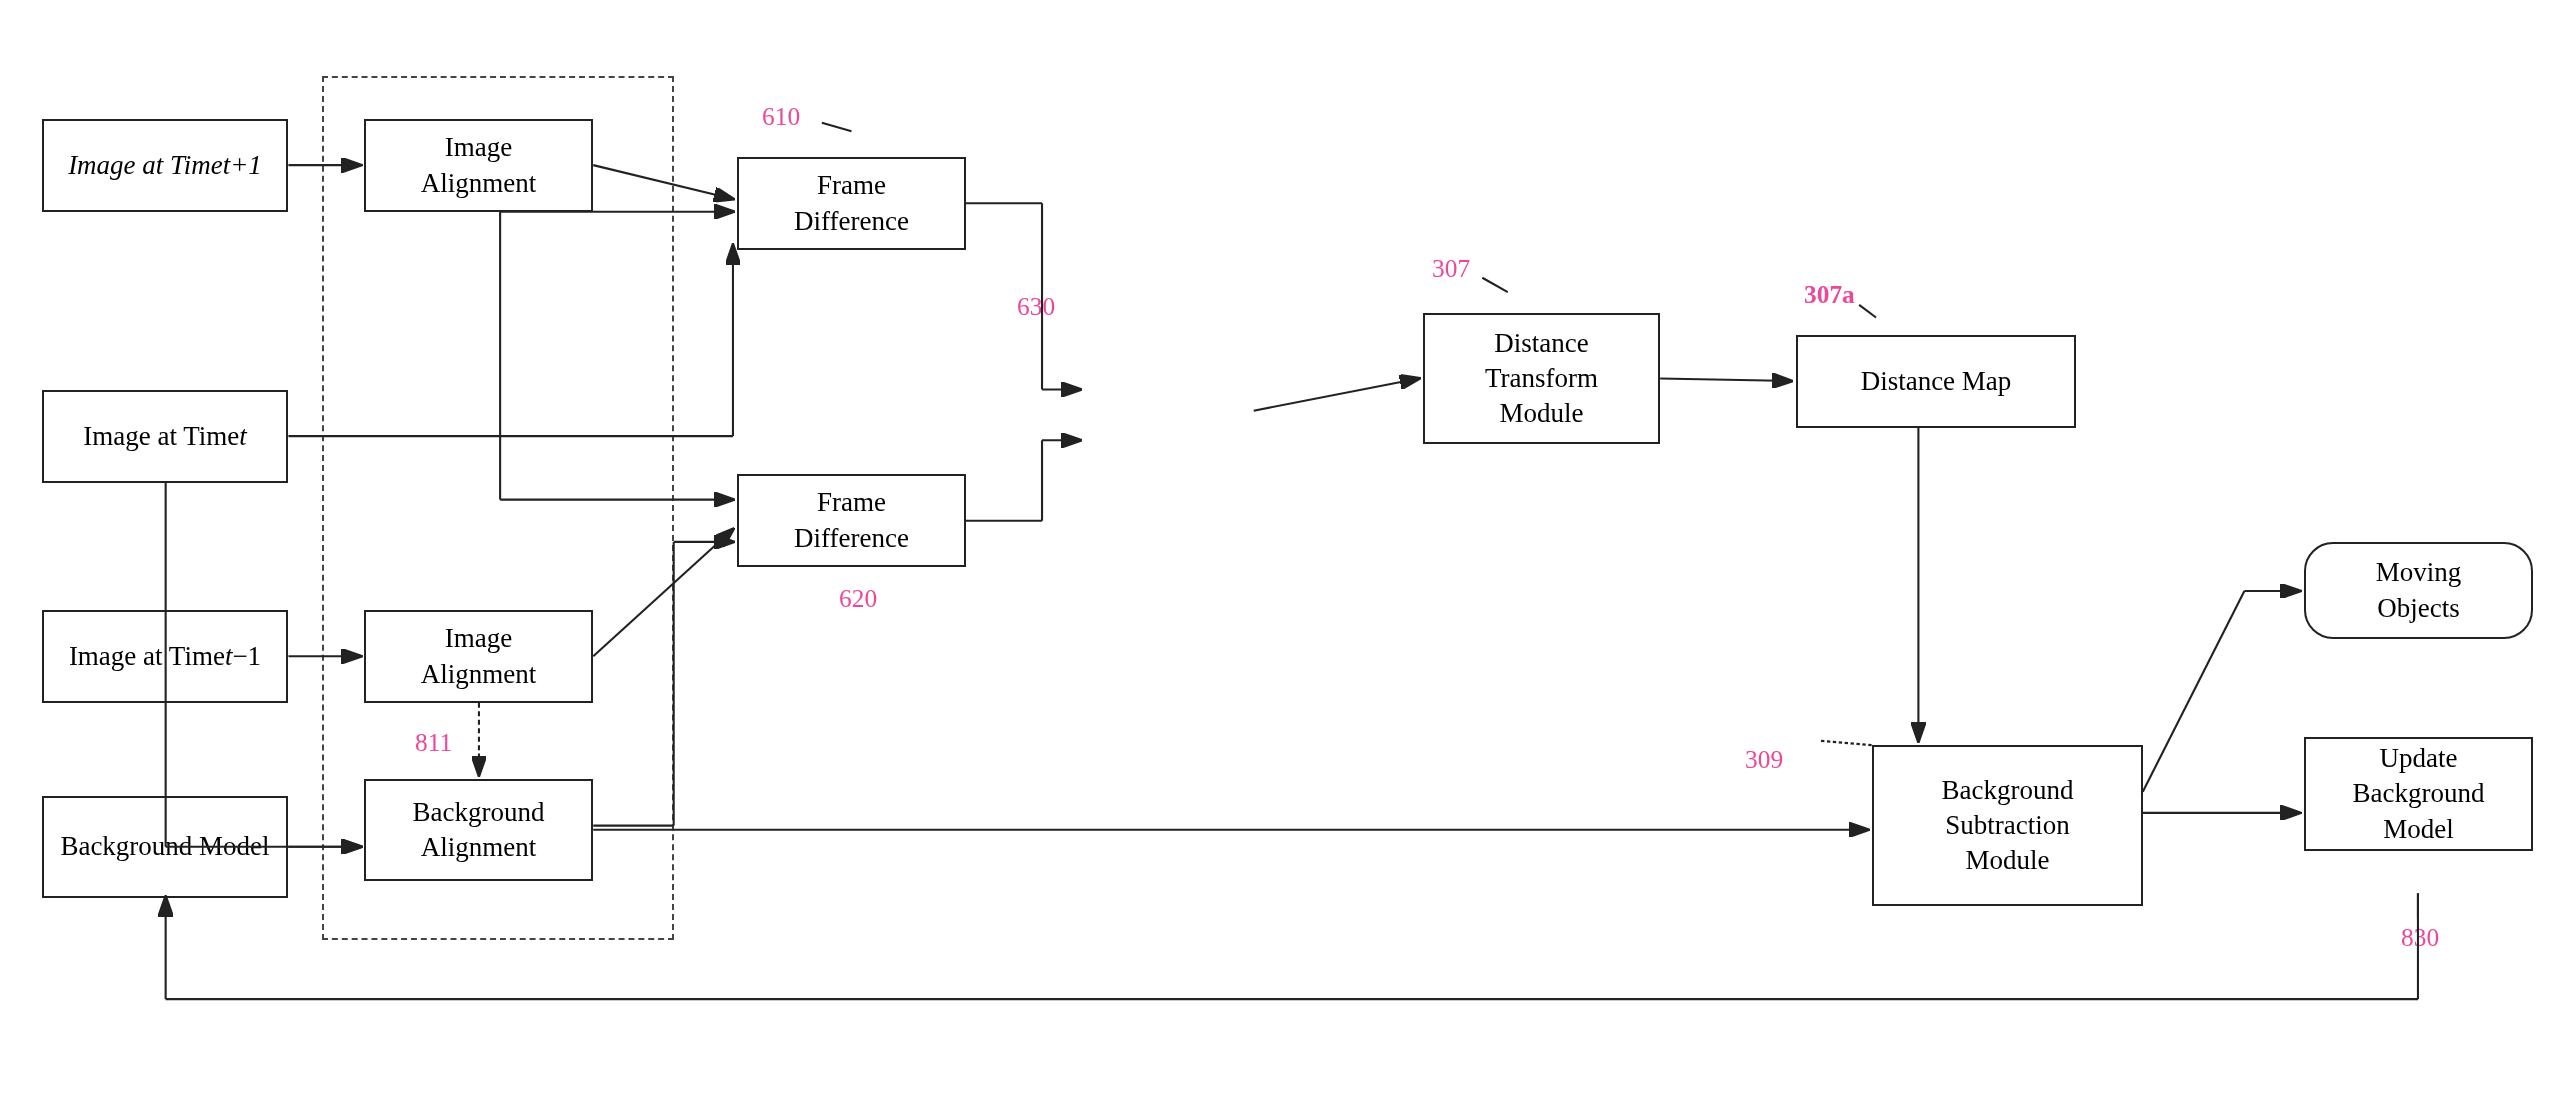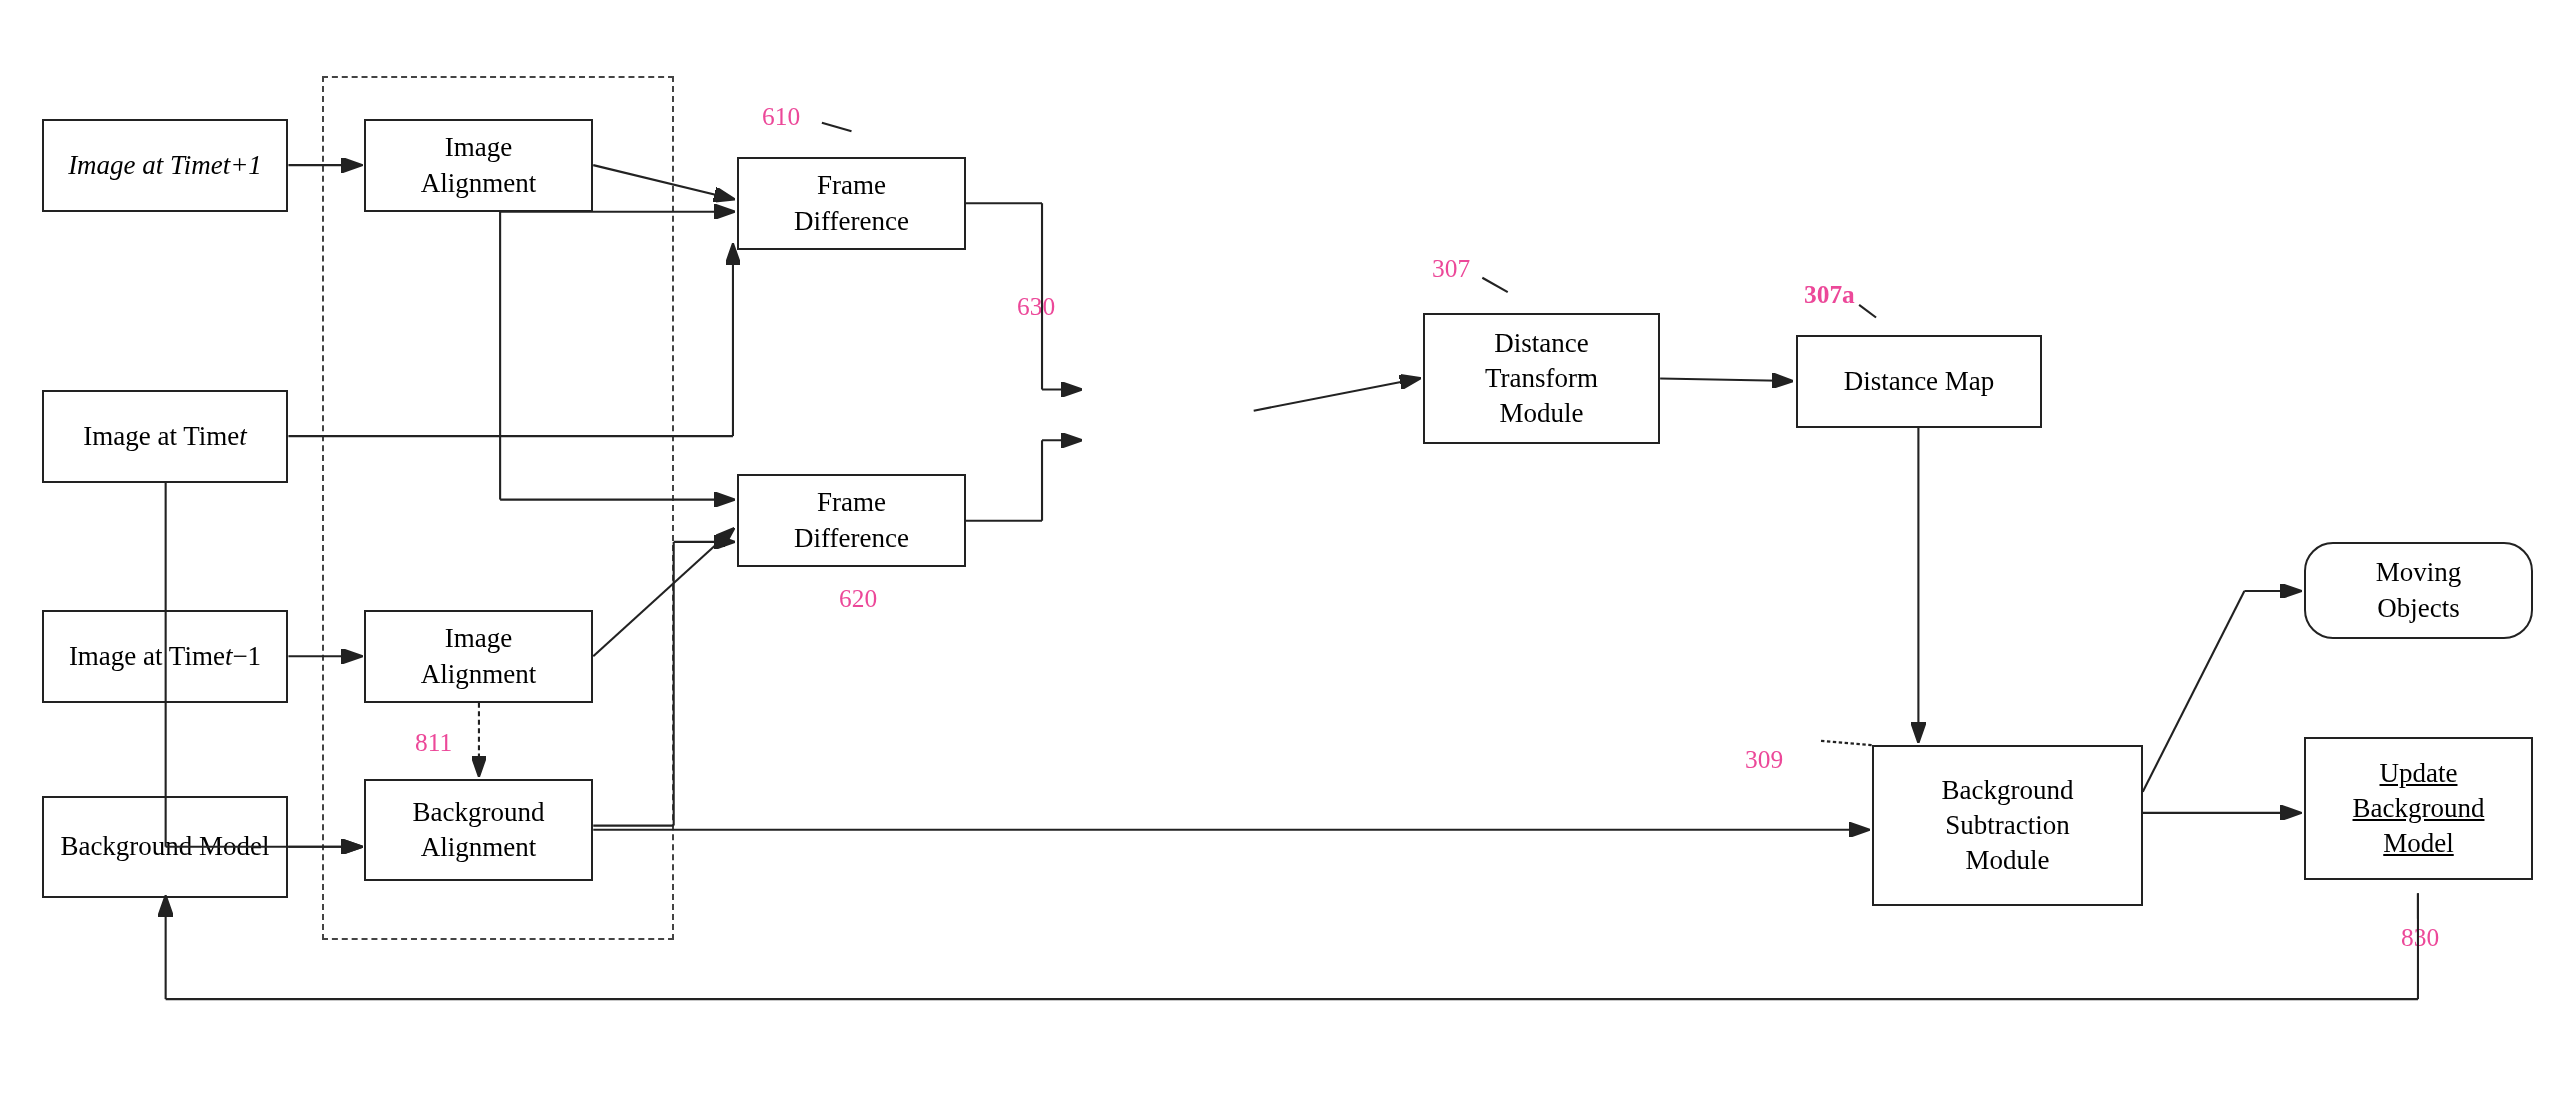--- a/index.html
+++ b/index.html
@@ -91,33 +91,33 @@
   </div>
   <div class="box" style="left:737px;top:474px;width:229px;height:93px;">
     Frame<br>Difference
   </div>
 
 
   <div class="box" style="left:1423px;top:313px;width:237px;height:131px;">
     Distance<br>Transform<br>Module
   </div>
 
-  <div class="box" style="left:1796px;top:335px;width:246px;height:93px;">
+  <div class="box" style="left:1796px;top:335px;width:280px;height:93px;">
     Distance Map
   </div>
 
   <div class="box" style="left:1872px;top:745px;width:271px;height:161px;">
     Background<br>Subtraction<br>Module
   </div>
 
   <div class="box" style="left:2304px;top:542px;width:229px;height:97px;border-radius:29px;">
     Moving<br>Objects
   </div>
 
-  <div class="box" style="left:2304px;top:737px;width:229px;height:143px;text-decoration:underline;">
+  <div class="box" style="left:2304px;top:737px;width:229px;height:114px;">
     Update<br>Background<br>Model
   </div>
 
   <div class="dashed-box" style="left:322px;top:76px;width:352px;height:864px;">
   </div>
 
   <div class="label" style="left:762px;top:102px;">610</div>
   <div class="label" style="left:839px;top:584px;">620</div>
   <div class="label" style="left:1017px;top:292px;">630</div>
   <div class="label" style="left:1432px;top:254px;">307</div>

